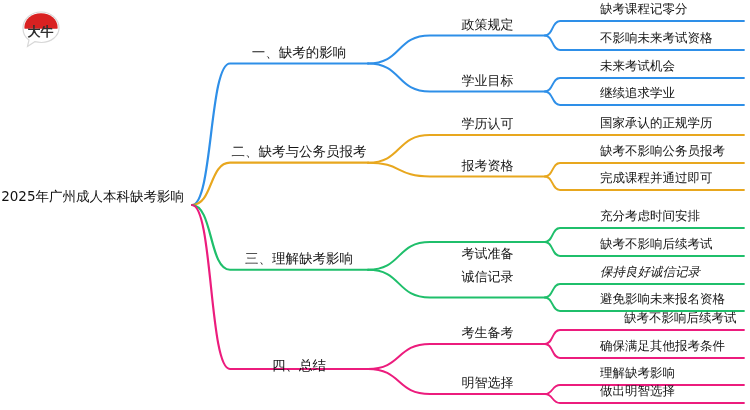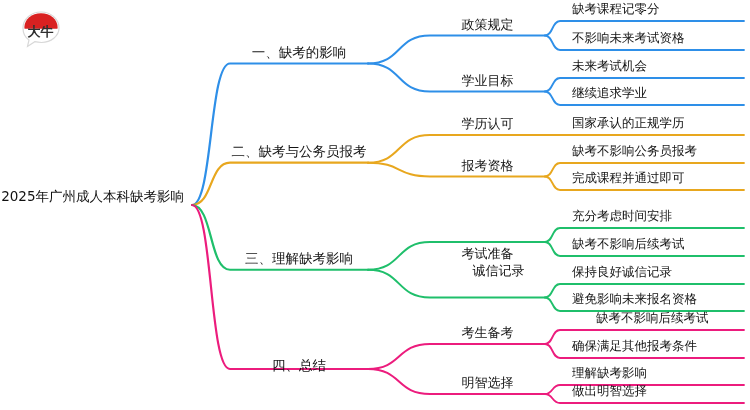--- a/index.html
+++ b/index.html
@@ -38,20 +38,21 @@
     font-size: 13.5px;
     color: #141414;
   }
   .lvl2-label {
     font-size: 13px;
     color: #141414;
   }
   .lvl3-label {
     font-size: 12.5px;
     color: #141414;
+    margin-left: 28px;
   }
 
   
   #logo {
     position: absolute;
     left: 20px;
     top: 8px;
     width: 200px;
     height: 46px;
   }
@@ -139,22 +140,22 @@
     <div class="node-label lvl1-label" style="top: 144.667px; left: 231.5px;">二、缺考与公务员报考</div>
     <div class="node-label lvl2-label" style="top: 117px; left: 461.5px;">学历认可</div>
     <div class="node-label lvl3-label" style="top: 117px; left: 572px;">国家承认的正规学历</div>
     <div class="node-label lvl2-label" style="top: 158.5px; left: 461.5px;">报考资格</div>
     <div class="node-label lvl3-label" style="top: 145px; left: 572px;">缺考不影响公务员报考</div>
     <div class="node-label lvl3-label" style="top: 172px; left: 572px;">完成课程并通过即可</div>
     <div class="node-label lvl1-label" style="top: 251.75px; left: 245px;">三、理解缺考影响</div>
     <div class="node-label lvl2-label" style="top: 224px; left: 461.5px; margin-top: 23px;">考试准备</div>
     <div class="node-label lvl3-label" style="top: 210px; left: 572px;">充分考虑时间安排</div>
     <div class="node-label lvl3-label" style="top: 238px; left: 572px;">缺考不影响后续考试</div>
-    <div class="node-label lvl2-label" style="top: 264px; left: 461.5px; margin-left: 11px;">诚信记录</div>
-    <div class="node-label lvl3-label" style="top: 266px; left: 572px;">保持良好诚信记录</div>
+    <div class="node-label lvl2-label" style="top: 270px; left: 461.5px;">诚信记录</div>
+    <div class="node-label lvl3-label" style="top: 266px; left: 572px; font-style: italic;">保持良好诚信记录</div>
     <div class="node-label lvl3-label" style="top: 293px; left: 572px;">避免影响未来报名资格</div>
     <div class="node-label lvl1-label" style="top: 359px; left: 272px;">四、总结</div>
     <div class="node-label lvl2-label" style="top: 326px; left: 461.5px;">考生备考</div>
     <div class="node-label lvl3-label" style="top: 312px; left: 596px;">缺考不影响后续考试</div>
     <div class="node-label lvl3-label" style="top: 340px; left: 572px;">确保满足其他报考条件</div>
     <div class="node-label lvl2-label" style="top: 376px; left: 461.5px;">明智选择</div>
     <div class="node-label lvl3-label" style="top: 367px; left: 572px;">理解缺考影响</div>
     <div class="node-label lvl3-label" style="top: 385px; left: 572px;">做出明智选择</div>
   </div>
 

